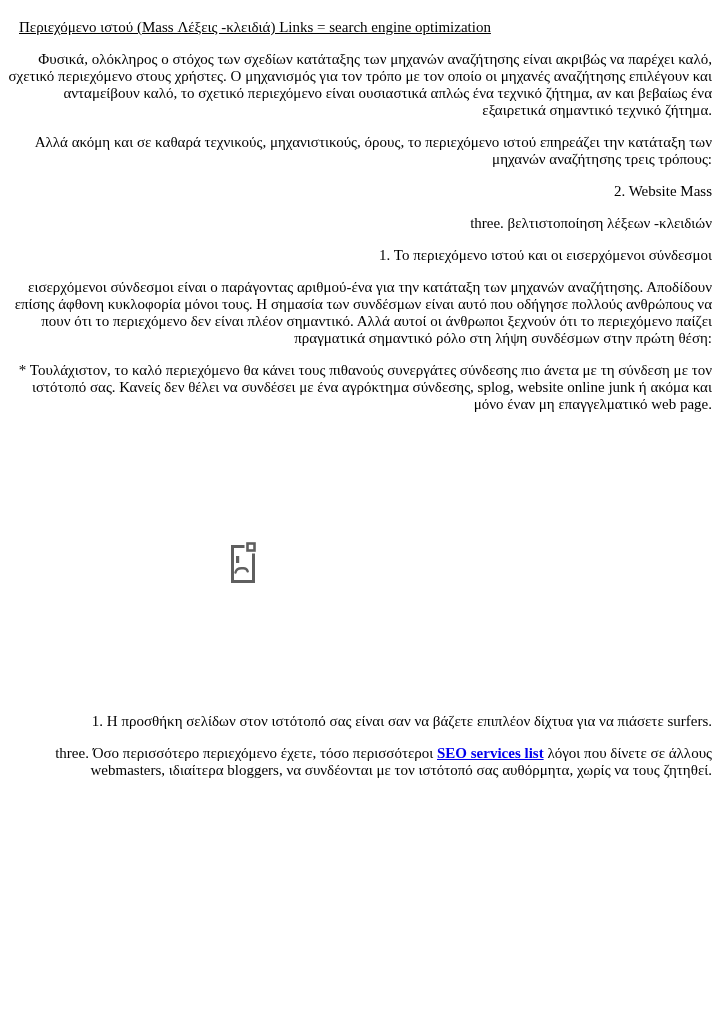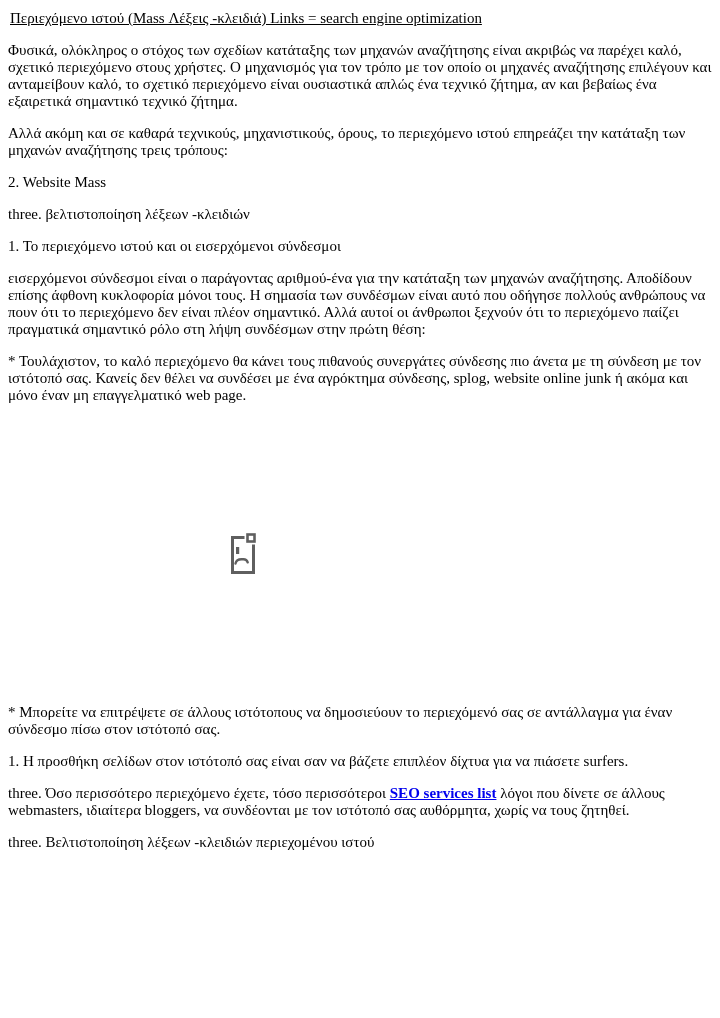--- a/index.html
+++ b/index.html
@@ -12,25 +12,26 @@
     min-height: 1018px;
   }
   .page {
     padding: 8px;
     font-family: "Liberation Serif", serif;
     font-size: 15px;
     line-height: 17px;
     color: #000000;
   }
   .title {
-    margin: 2px;
+    margin: 11px;
     text-decoration: underline;
   }
   .page p {
     margin: 15px 0;
+    text-align: right;
   }
   .img-box {
     width: 470px;
     height: 270px;
     margin: 15px 0;
     display: flex;
     align-items: center;
     justify-content: center;
   }
   .seo-link {
@@ -63,25 +64,23 @@
 
   <div class="img-box">
     <svg width="32" height="44" viewBox="0 0 32 44" aria-hidden="true">
       <path d="M17.5 5.5 H5.5 V40.5 H26.5 V12.5" fill="none" stroke="#5f5f5f" stroke-width="3"></path>
       <rect x="20.5" y="2.5" width="7" height="7" fill="none" stroke="#5f5f5f" stroke-width="2.6"></rect>
       <rect x="9" y="15" width="3.2" height="7" fill="#5f5f5f"></rect>
       <path d="M8.5 31.5 C9.3 28 12 27.3 14.5 27.3 L16.5 27.3 C18.8 27.3 20 28.2 20.7 30.3" fill="none" stroke="#5f5f5f" stroke-width="2.4" stroke-linecap="round"></path>
     </svg>
   </div>
 
-  <p>* Μπορείτε να επιτρέψετε σε άλλους ιστότοπους να δημοσιεύουν το περιεχόμενό σας σε αντάλλαγμα για έναν σύνδεσμο πίσω στον ιστότοπό σας.</p>
 
 
 
 
   <p>1. Η προσθήκη σελίδων στον ιστότοπό σας είναι σαν να βάζετε επιπλέον δίχτυα για να πιάσετε surfers.</p>
 
 
   <p><span>three. Όσο περισσότερο περιεχόμενο έχετε, τόσο περισσότεροι </span><a class="seo-link" href="#">SEO services list</a><span> λόγοι που δίνετε σε άλλους webmasters, ιδιαίτερα bloggers, να συνδέονται με τον ιστότοπό σας αυθόρμητα, χωρίς να τους ζητηθεί.</span></p>
 
-  <p>three. Βελτιστοποίηση λέξεων -κλειδιών περιεχομένου ιστού</p>
 
 </div>
 
 </body></html>

